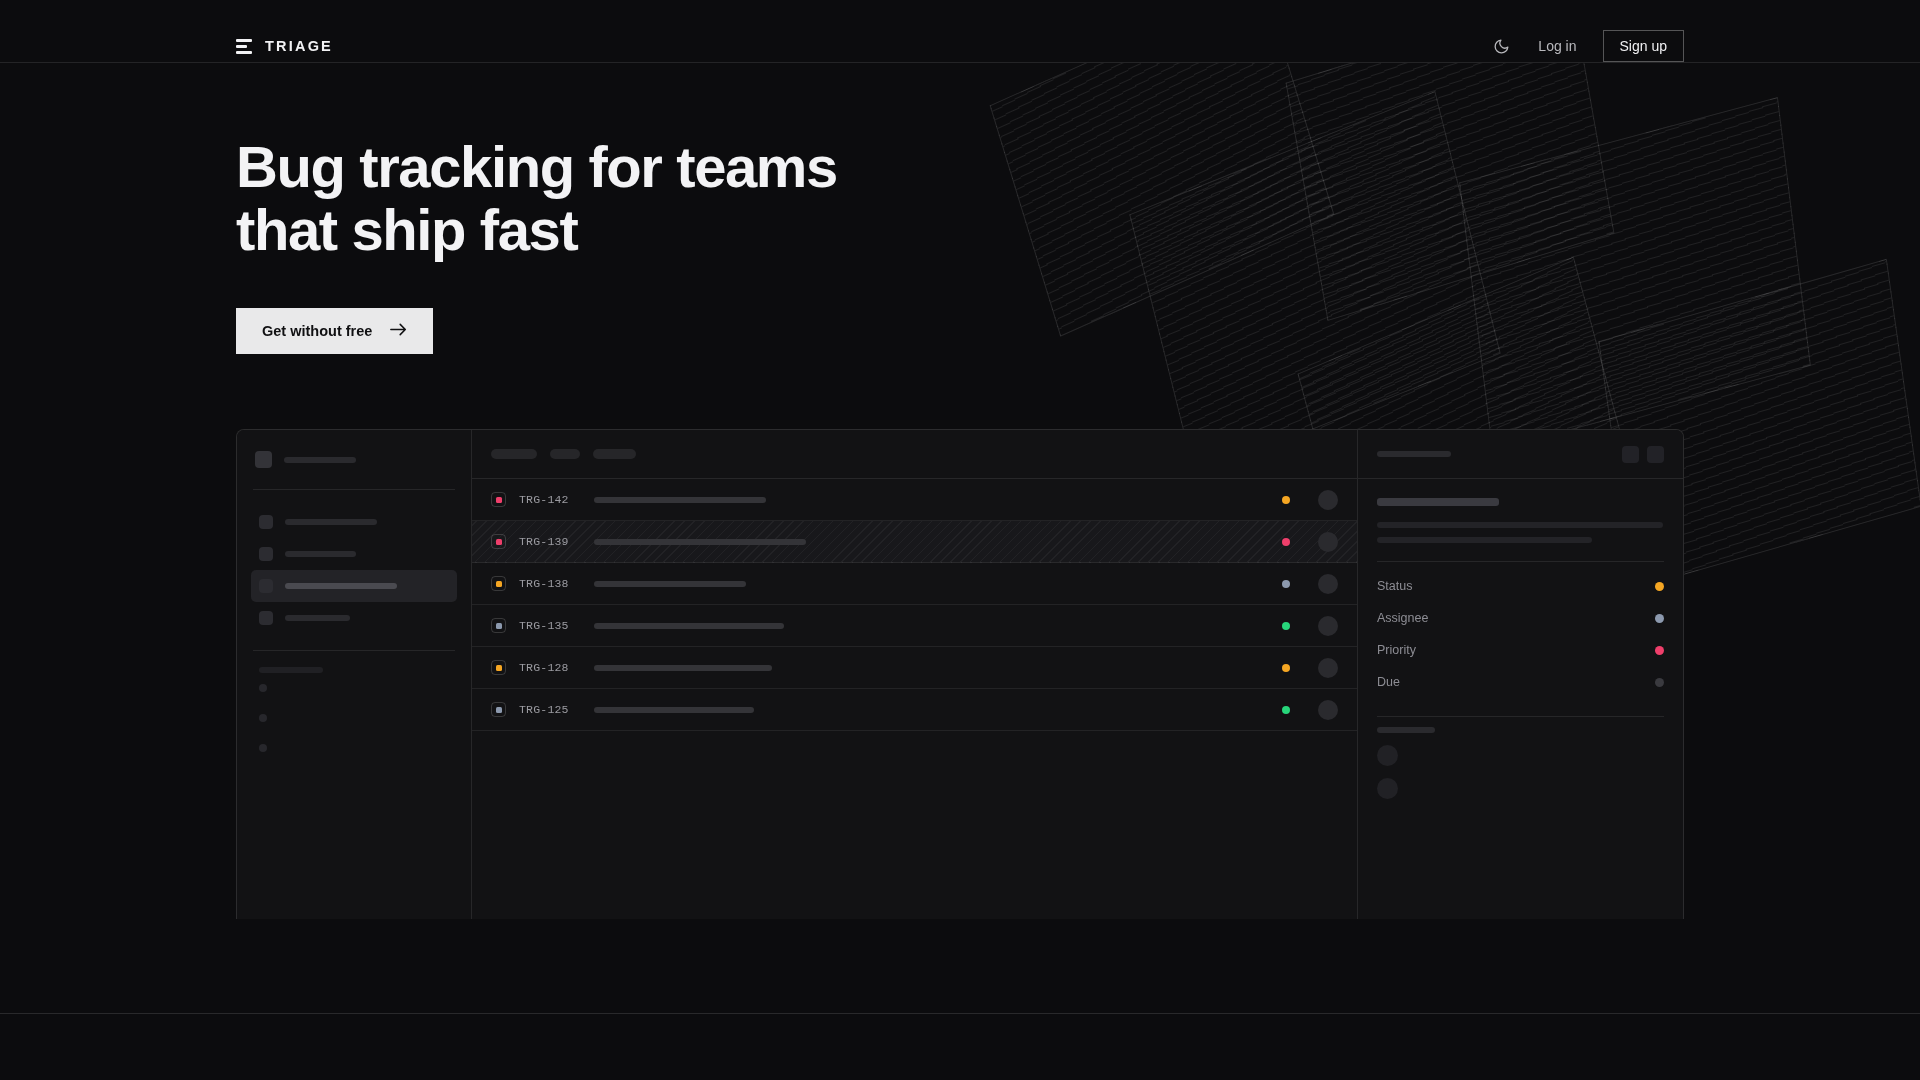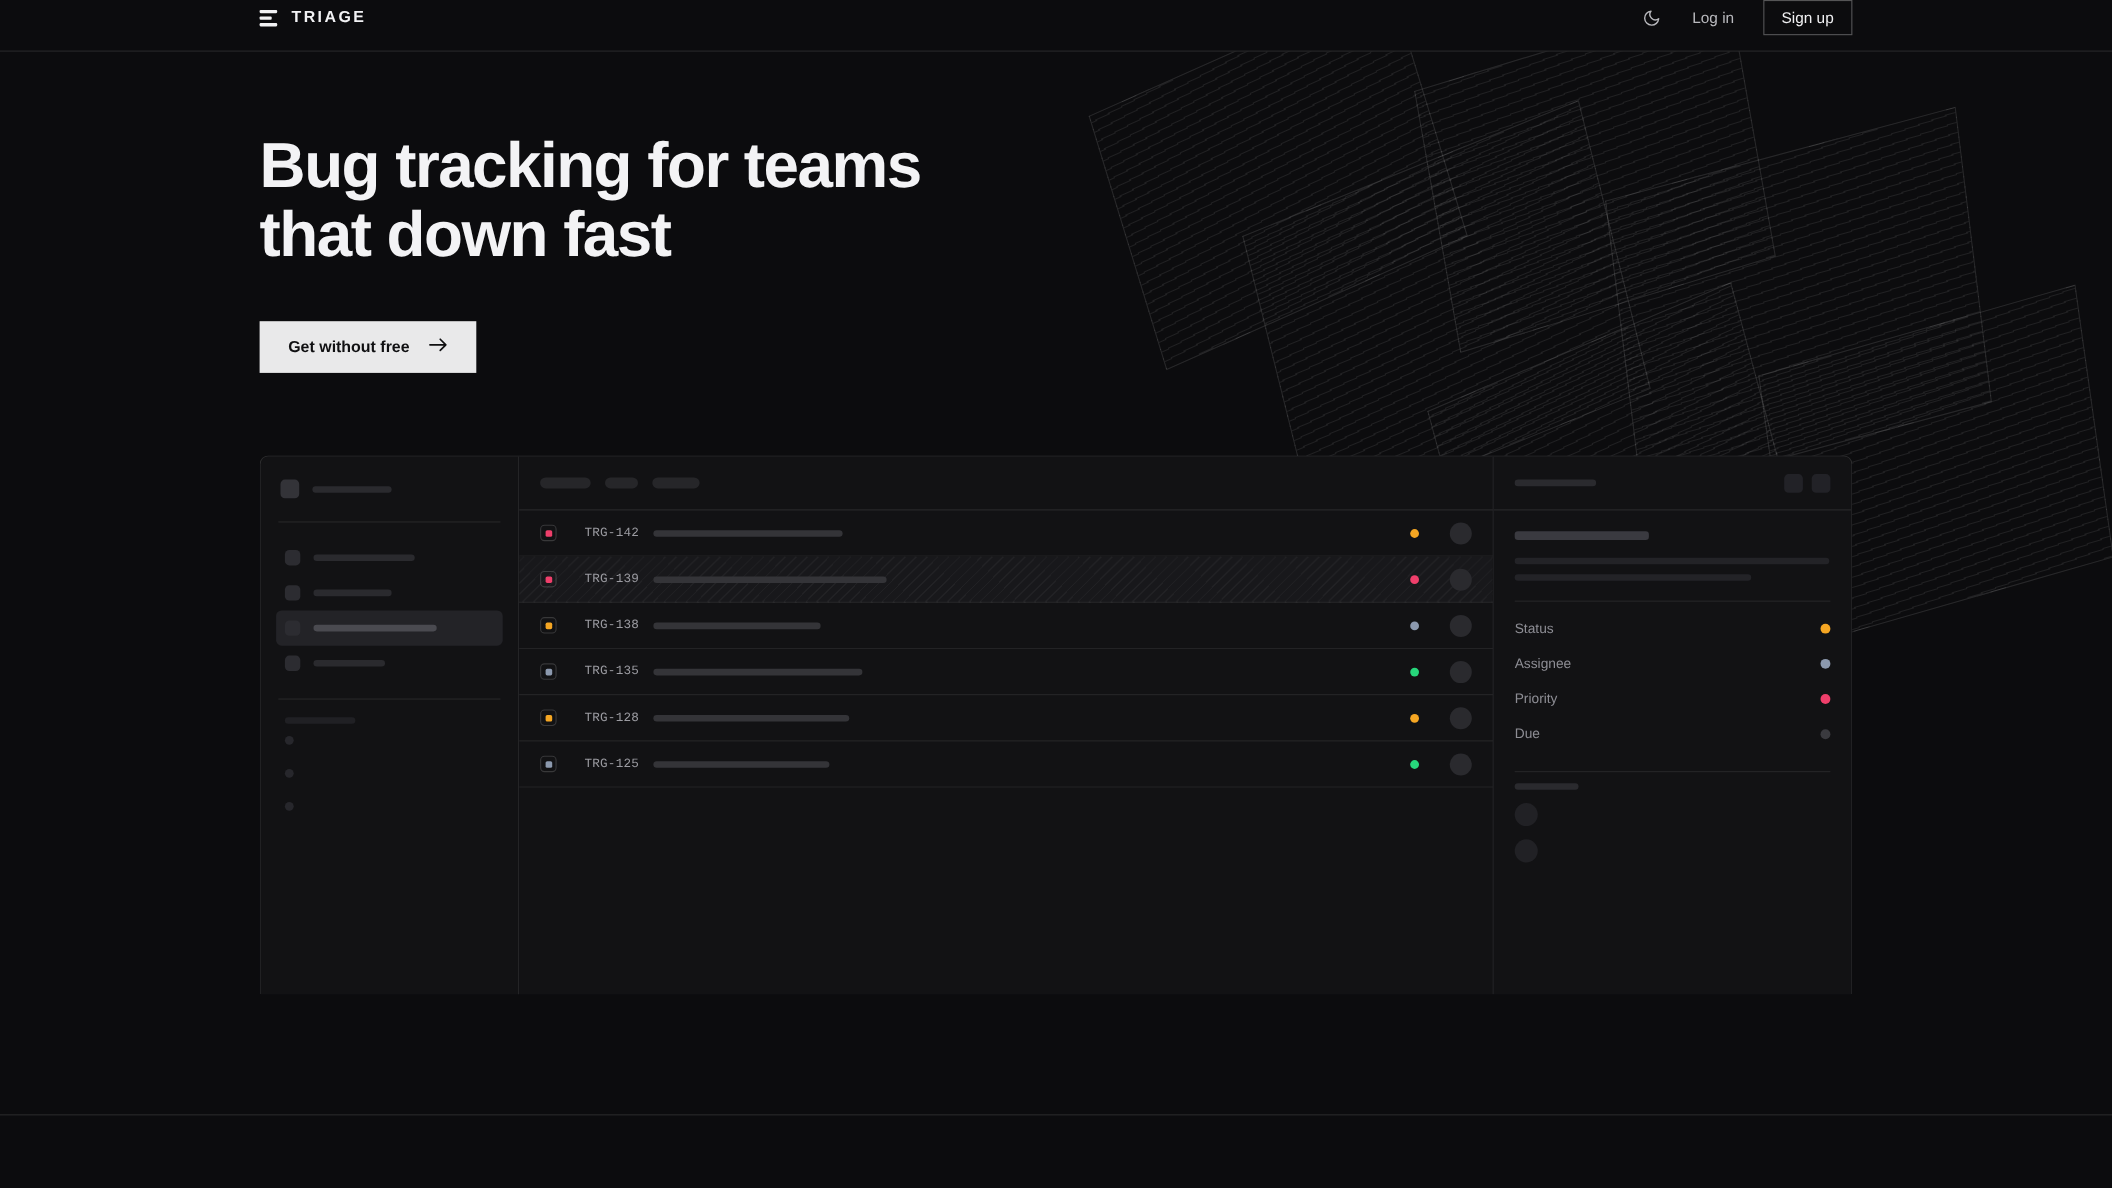--- a/index.html
+++ b/index.html
@@ -63,24 +63,24 @@
   .deco-f {
     width: 300px; height: 248px;
     left: 1610px; top: 300px;
     transform: rotate(-16deg) skewX(-8deg);
   }
 
   
   header.site-header {
     position: relative;
     z-index: 5;
-    height: 47px;
+    height: 63px;
     border-bottom: 1px solid rgba(255,255,255,0.10);
     display: flex;
-    align-items: flex-start;
+    align-items: flex-end;
     background: #0c0c0e;
   }
   .header-inner {
     width: 1920px;
     padding: 0 236px 0 236px;
     display: flex;
     align-items: center;
     justify-content: space-between;
   }
   .brand {
@@ -221,21 +221,20 @@
   .mk-mini-row { display: flex; align-items: center; padding: 11px 8px; }
   .mk-mini-dot { width: 8px; height: 8px; border-radius: 50%; background: #27272c; }
 
   
   .mk-list {
     flex: 1 1 auto;
     border-right: 1px solid rgba(255,255,255,0.09);
     display: flex;
     flex-direction: column;
     background: #121214;
-    text-align: right;
   }
   .mk-toolbar {
     height: 49px;
     border-bottom: 1px solid rgba(255,255,255,0.09);
     display: flex;
     align-items: center;
     gap: 13px;
     padding: 0 19px;
   }
   .sk-pill { height: 10px; border-radius: 5px; background: #262629; }
@@ -346,21 +345,21 @@
       <a class="login-link" href="#">Log in</a>
       <button class="signup-btn">Sign up</button>
     </div>
   </div>
 </header>
 
 <main class="page">
 
   <section class="hero">
     <h1 class="hero-title">Bug tracking for teams
-that down fast</h1>
+that ship fast</h1>
     <button class="cta-btn">
       <span>Get without free</span>
       <span>
         <svg width="17" height="13" viewBox="0 0 20 14" fill="none" stroke="#101012" stroke-width="1.8" stroke-linecap="round" stroke-linejoin="round">
           <path d="M1 7h17M12 1l6 6-6 6"></path>
         </svg>
       </span>
     </button>
   </section>
 

